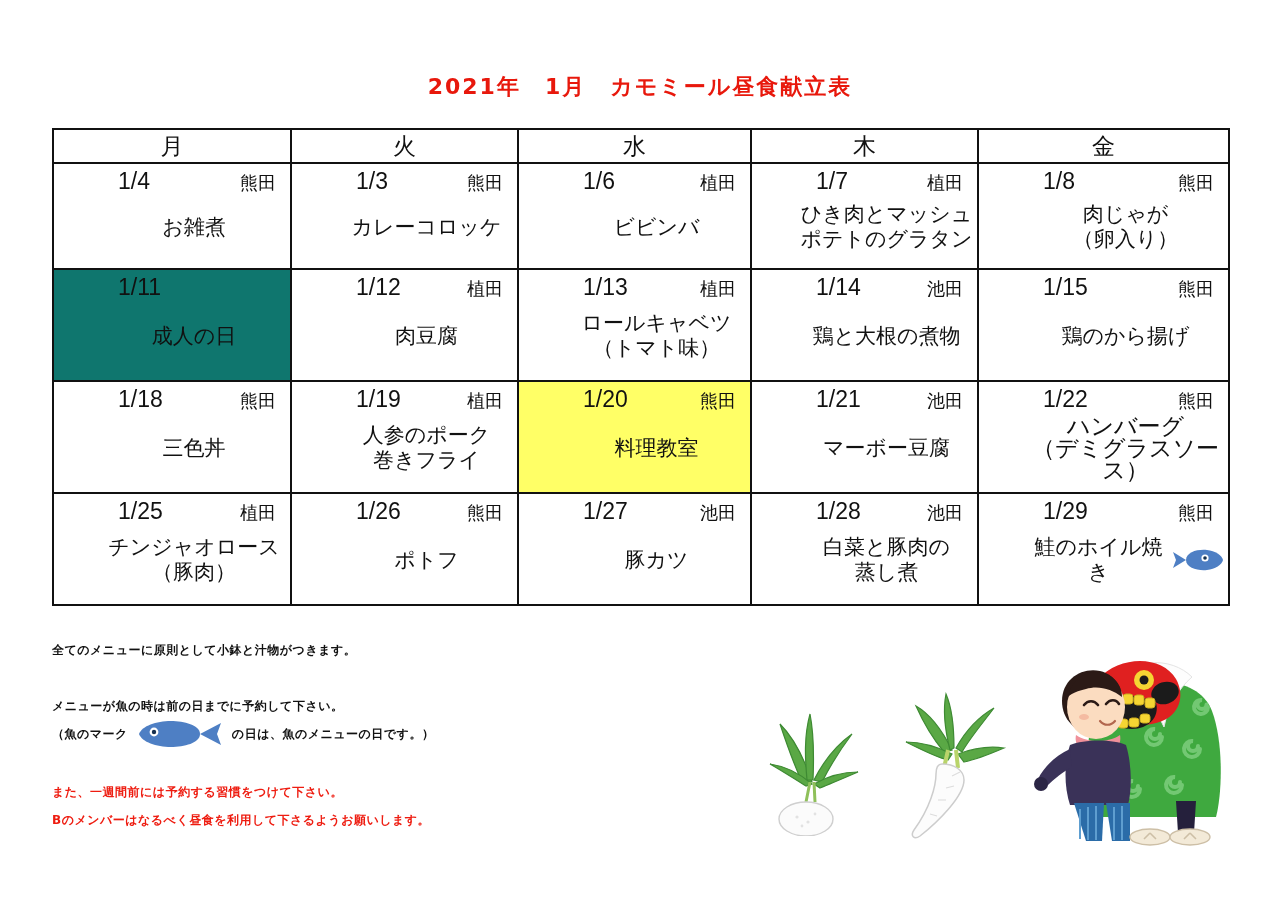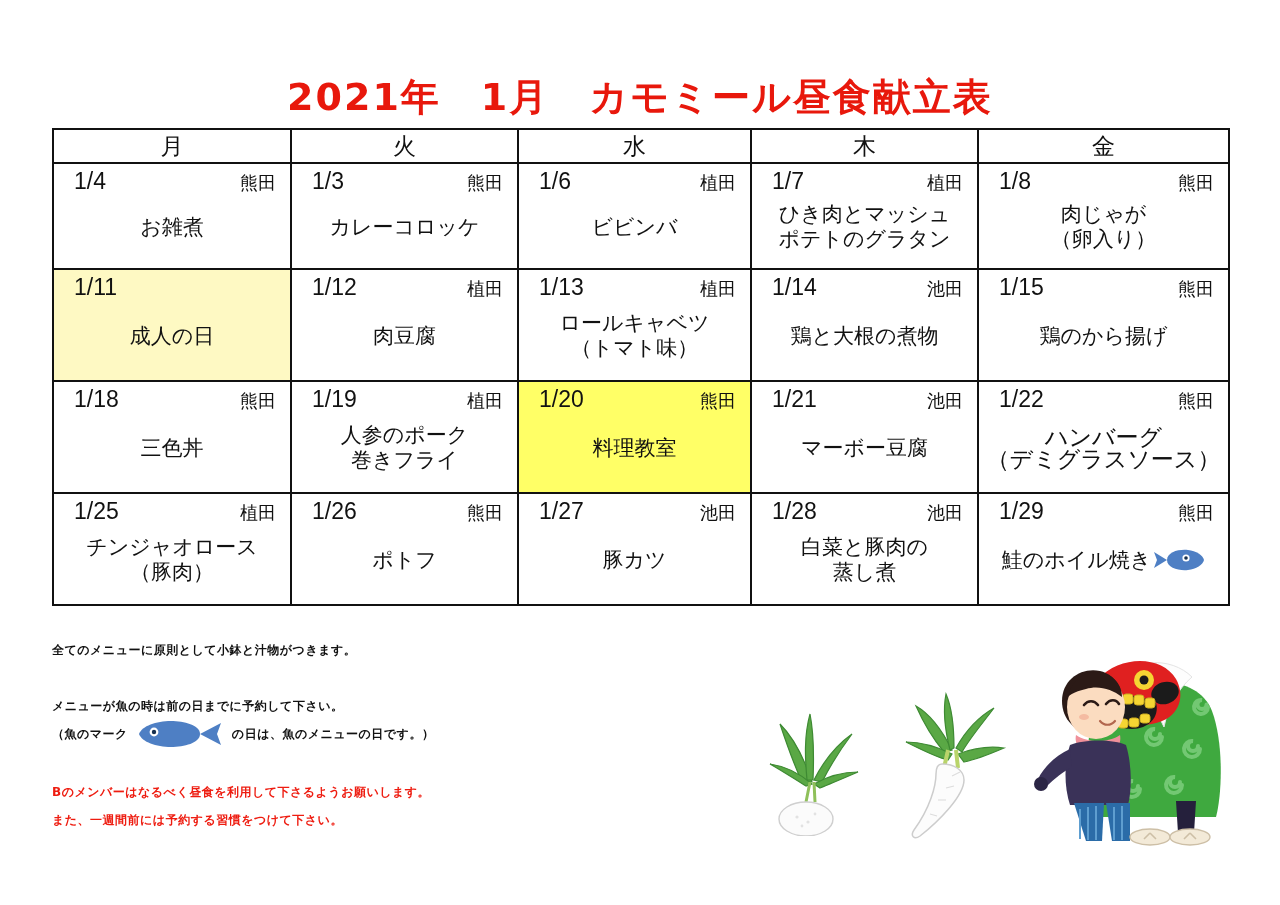--- a/index.html
+++ b/index.html
@@ -17,21 +17,21 @@
     color: #111111;
   }
 
   
   #page-title {
     position: absolute;
     left: 0;
     top: 72px;
     width: 1280px;
     text-align: center;
-    font-size: 38px;
+    font-size: 22px;
     font-weight: bold;
     letter-spacing: 2px;
     color: #e8180c;
     white-space: pre;
     font-family: "DejaVu Sans", "Liberation Sans", sans-serif;
   }
 
   
   #calendar {
     position: absolute;
@@ -64,20 +64,21 @@
     height: 110px;
     position: relative;
   }
   #calendar tbody tr:first-child td { height: 104px; }
 
   .cell-inner {
     position: relative;
     height: 100%;
     display: flex;
     flex-direction: column;
+    padding-left: 44px;
   }
   .cell-head {
     display: flex;
     align-items: baseline;
     justify-content: flex-start;
     padding: 4px 14px 0 20px;
     height: 30px;
     box-sizing: border-box;
   }
   .cell-date {
@@ -105,21 +106,21 @@
     box-sizing: border-box;
     white-space: pre-line;
     font-family: "DejaVu Sans", "Liberation Sans", sans-serif;
   }
   .cell-menu.small {
     font-size: 23px;
     line-height: 22px;
   }
   .cell-menu .menu-text { display: inline-block; }
 
-  td.fill-pink  { background: #fef9c3; }
+  td.fill-pink  { background: #0f766e; }
   td.fill-yellow{ background: #ffff66; }
 
   
   .fish-inline {
     display: inline-block;
     vertical-align: middle;
     margin-left: 2px;
     width: 52px;
     height: 22px;
   }
@@ -403,22 +404,22 @@
         <path d="M62 13 L83 2 L79 13 L83 24 Z" fill="#4e7fc4"></path>
 
         <circle cx="16" cy="11" r="4.4" fill="#ffffff"></circle>
         <circle cx="16" cy="11" r="2.2" fill="#16304f"></circle>
       </svg>
     </span>
     <span>の日は、魚のメニューの日です。）</span>
   </div>
 
   <div id="note-red-block">
+    <div class="note-line note-red">また、一週間前には予約する習慣をつけて下さい。</div>
     <div class="note-line note-red">Bのメンバーはなるべく昼食を利用して下さるようお願いします。</div>
-    <div class="note-line note-red">また、一週間前には予約する習慣をつけて下さい。</div>
   </div>
 </div>
 
 <div class="illus" id="illus-kabu">
   <svg viewBox="0 0 120 150" width="120" height="150" aria-hidden="true">
     <g fill="#5aa845" stroke="#3e8a33" stroke-width="1.2">
       <path d="M60 96 C52 72 42 52 28 38 C34 56 40 74 50 96 Z"></path>
       <path d="M61 94 C62 70 62 48 58 28 C52 50 53 72 55 94 Z"></path>
       <path d="M62 94 C72 74 86 58 100 48 C88 64 78 80 70 96 Z"></path>
       <path d="M60 98 C46 86 32 80 18 78 C32 86 44 94 54 100 Z"></path>

